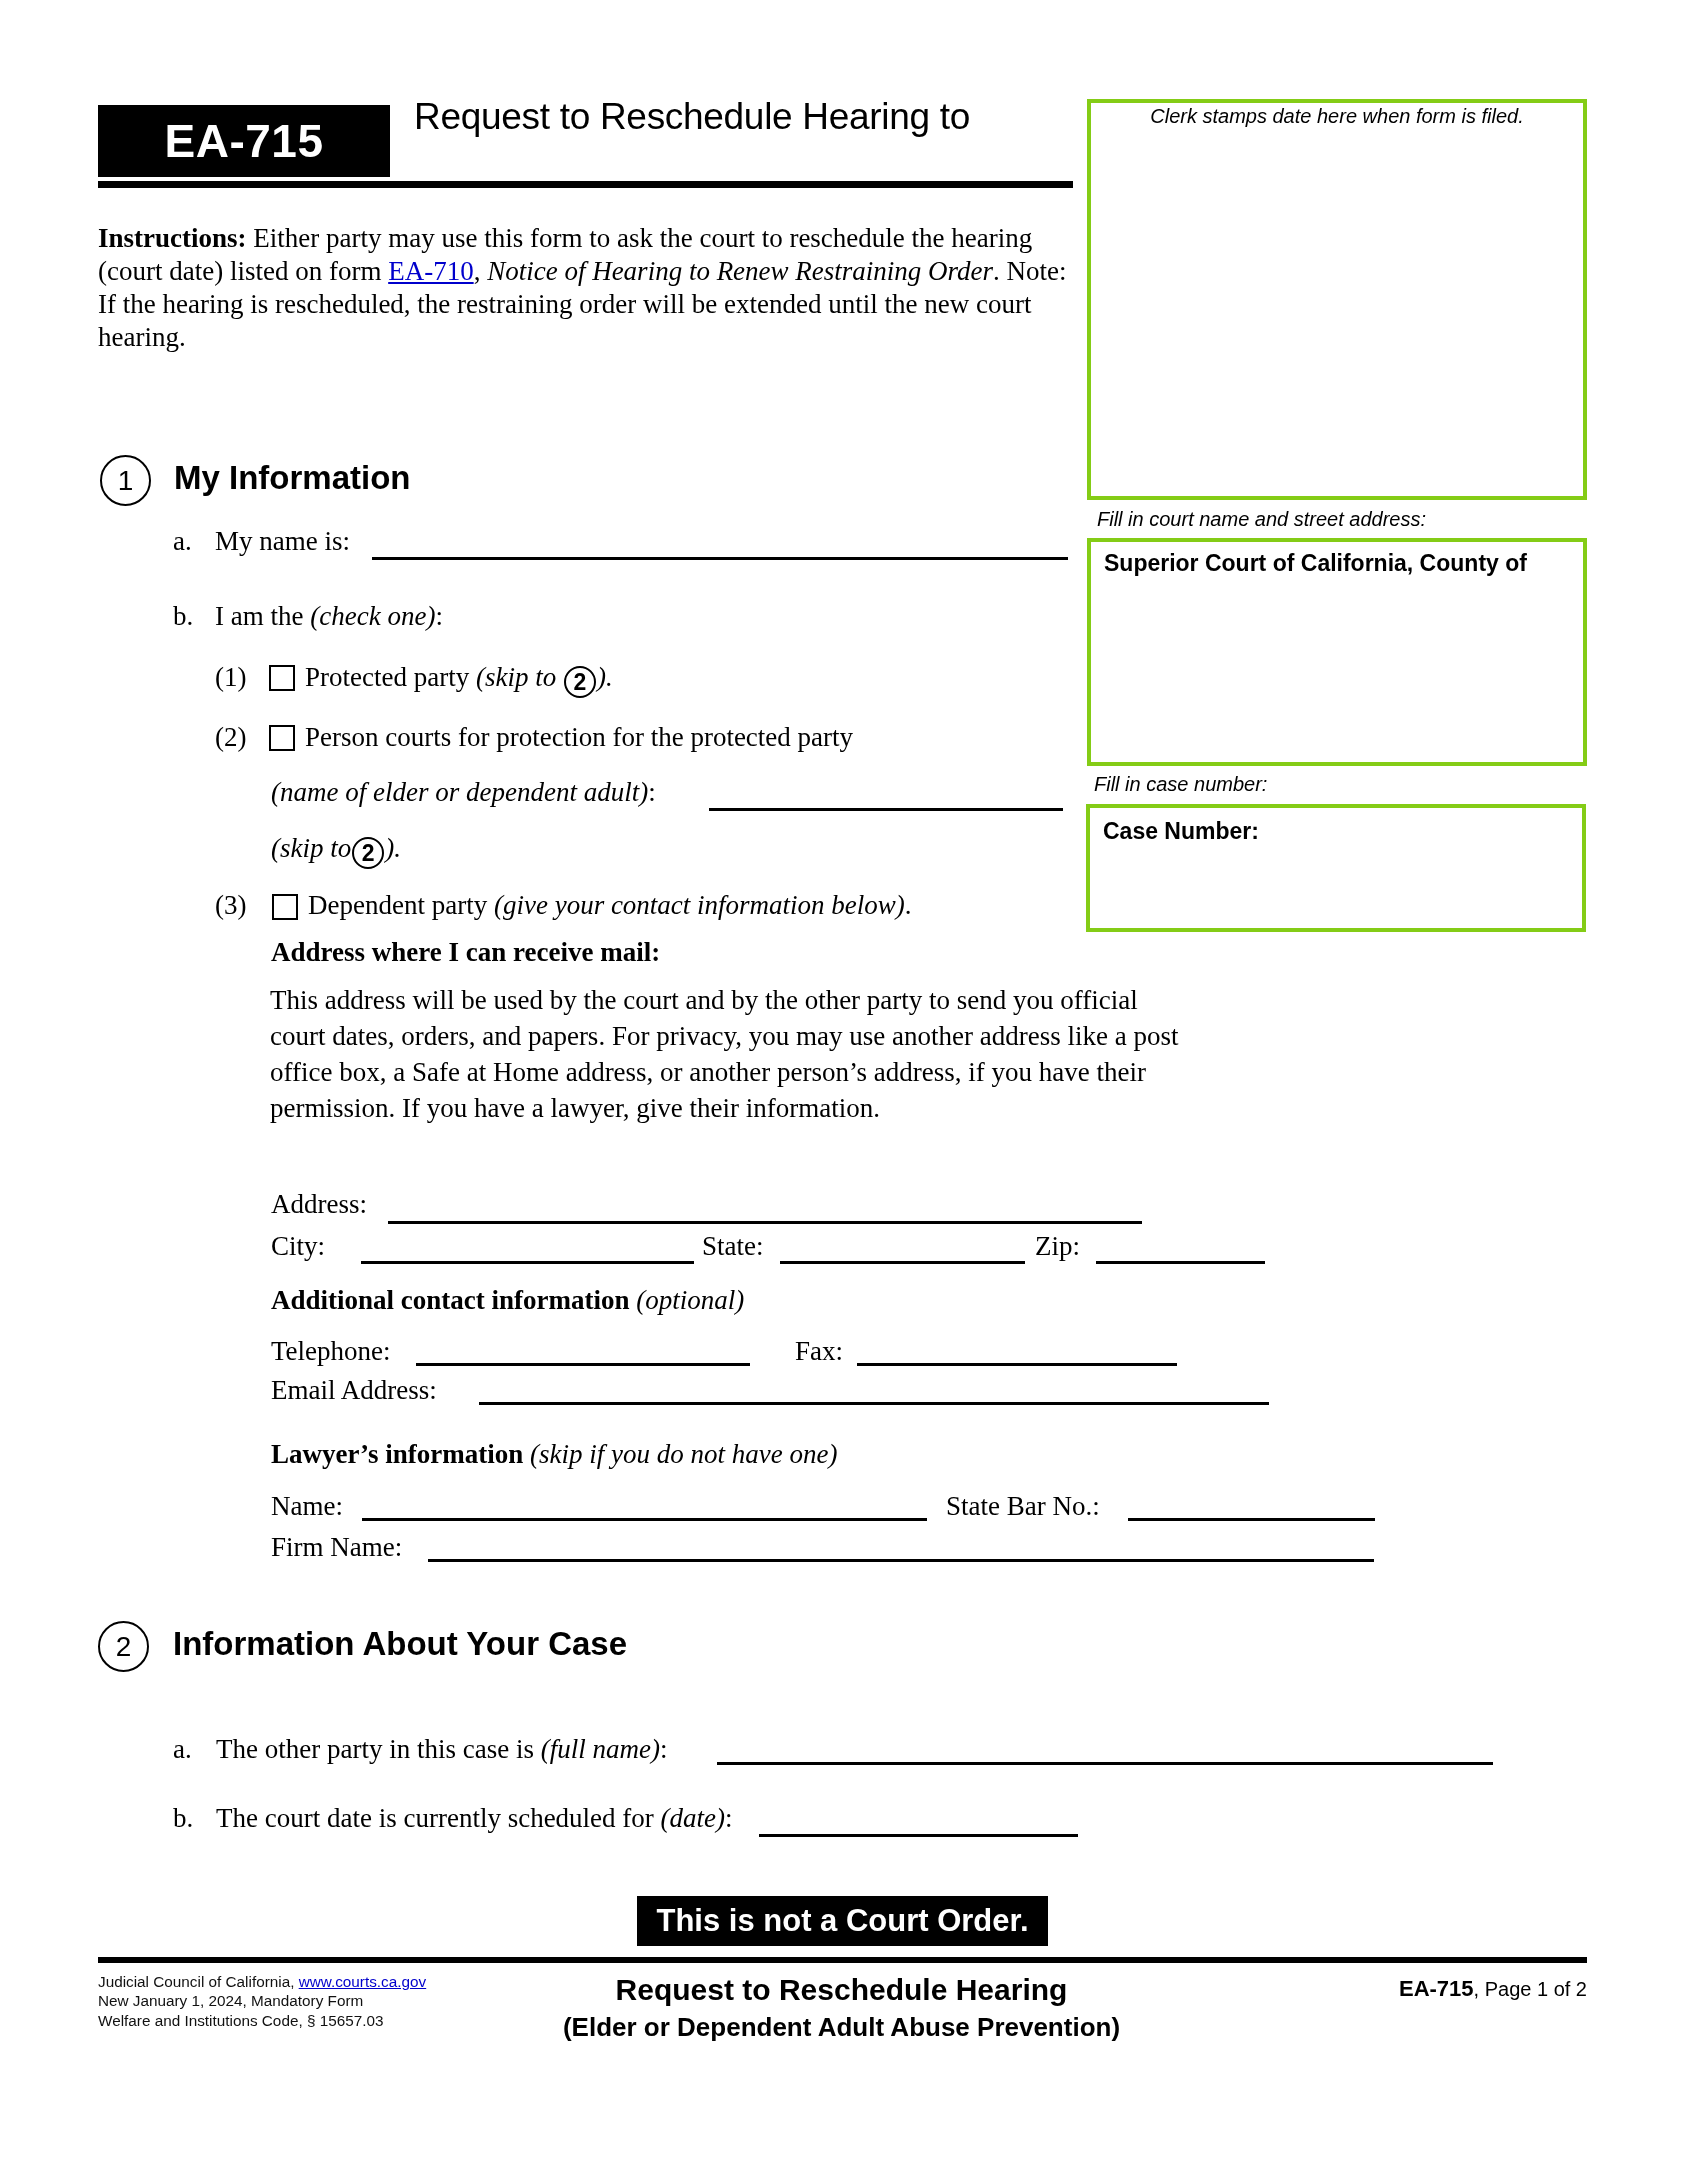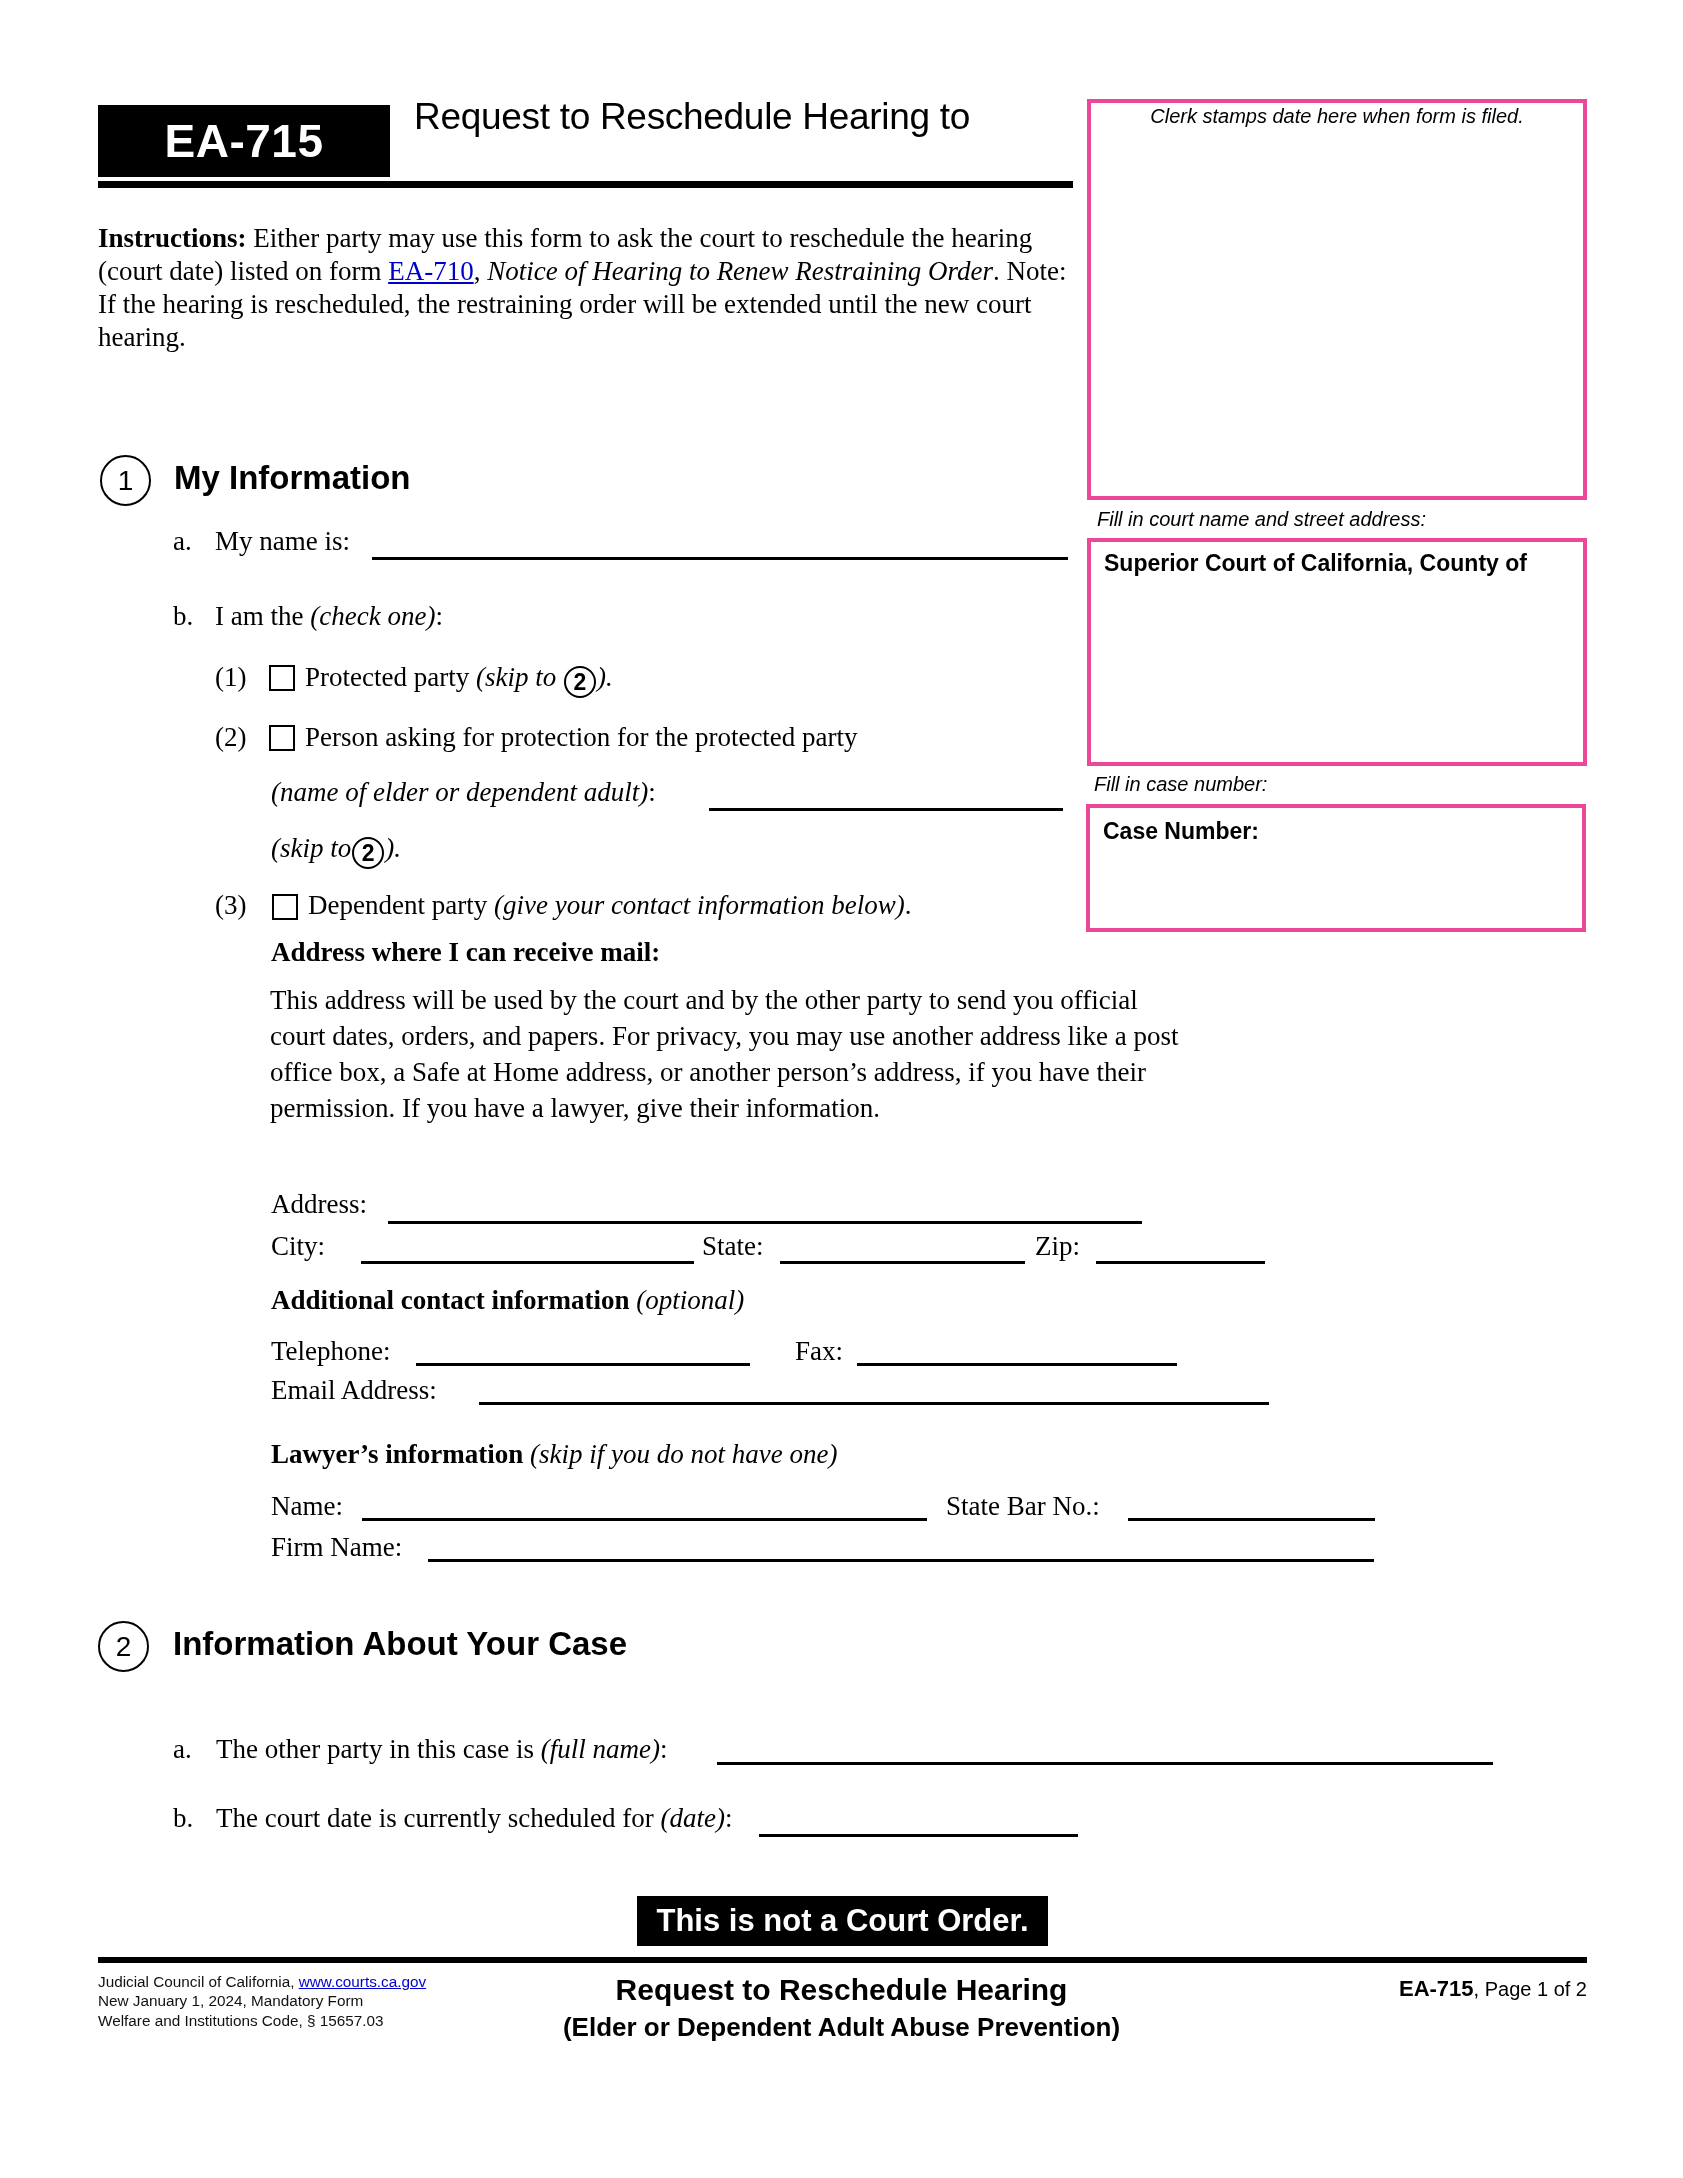--- a/index.html
+++ b/index.html
@@ -12,21 +12,21 @@
   
   #form-id-box { left: 98px; top: 105px; width: 292px; height: 72px; background: #000; color: #fff;
     font-family: "Liberation Sans", sans-serif; font-weight: bold; font-size: 46px; display: flex; align-items: center; justify-content: center; letter-spacing: 0.5px; }
   #form-title { left: 414px; top: 93px; width: 673px; font-family: "Liberation Sans", sans-serif; font-weight: normal; font-size: 37px; line-height: 47px; letter-spacing: -0.3px; }
   #header-rule { left: 98px; top: 181px; width: 975px; height: 7px; background: #000; }
 
   #instructions { left: 98px; top: 222px; width: 980px; font-size: 27px; line-height: 33px; }
   #instructions a { color: #0000cc; text-decoration: underline; }
 
   
-  .frame { border: 4px solid #ec4899; }
+  .frame { border: 4px solid #84cc16; }
   #clerk-box { left: 1087px; top: 99px; width: 500px; height: 401px; }
   #clerk-label { left: 0; right: 0; top: 2px; text-align: center; font-family: "Liberation Sans", sans-serif; font-style: italic; font-size: 20px; }
   .small-label { font-family: "Liberation Sans", sans-serif; font-style: italic; font-size: 20px; }
   #court-label { left: 1097px; top: 508px; }
   #court-box { left: 1087px; top: 538px; width: 500px; height: 228px; }
   #court-box-text { left: 13px; top: 8px; font-family: "Liberation Sans", sans-serif; font-weight: bold; font-size: 23px; }
   #case-label { left: 1094px; top: 773px; }
   #case-box { left: 1086px; top: 804px; width: 500px; height: 128px; }
   #case-box-text { left: 13px; top: 10px; font-family: "Liberation Sans", sans-serif; font-weight: bold; font-size: 23px; }
 
@@ -88,21 +88,21 @@
 
 <div class="abs txt" style="left:173px;top:600px;">b.</div>
 <div class="abs txt" style="left:215px;top:600px;"><span>I am the </span><span class="it">(check one)</span><span>:</span></div>
 
 <div class="abs txt" style="left:215px;top:661px;">(1)</div>
 <div class="abs cb" style="left:269px;top:665px;"></div>
 <div class="abs txt" style="left:305px;top:661px;"><span>Protected party </span><span class="it">(skip to </span><span class="mini-circle">2</span><span class="it">).</span></div>
 
 <div class="abs txt" style="left:215px;top:721px;">(2)</div>
 <div class="abs cb" style="left:269px;top:725px;"></div>
-<div class="abs txt" style="left:305px;top:721px;">Person asking for protection for the protected party</div>
+<div class="abs txt" style="left:305px;top:721px;">Person courts for protection for the protected party</div>
 <div class="abs txt" style="left:271px;top:776px;"><span class="it">(name of elder or dependent adult)</span><span>:</span></div>
 <div class="abs line" style="left:709px;top:808px;width:354px;"></div>
 <div class="abs txt" style="left:271px;top:832px;"><span class="it">(skip to</span><span class="mini-circle">2</span><span class="it">).</span></div>
 
 <div class="abs txt" style="left:215px;top:889px;">(3)</div>
 <div class="abs cb" style="left:272px;top:894px;"></div>
 <div class="abs txt" style="left:308px;top:889px;"><span>Dependent party </span><span class="it">(give your contact information below)</span><span>.</span></div>
 
 <div class="abs txt b" style="left:271px;top:936px;">Address where I can receive mail:</div>
 <div id="para" class="abs">This address will be used by the court and by the other party to send you official court dates, orders, and papers. For privacy, you may use another address like a post office box, a Safe at Home address, or another person’s address, if you have their permission. If you have a lawyer, give their information.</div>

